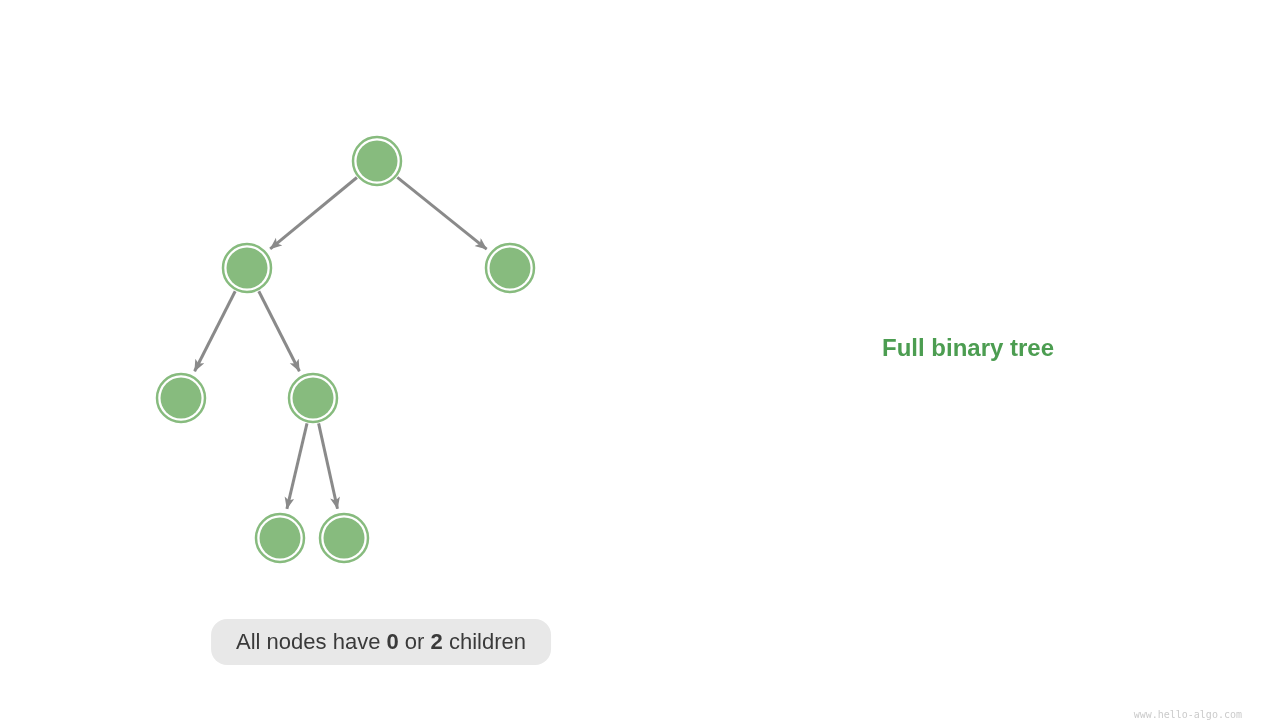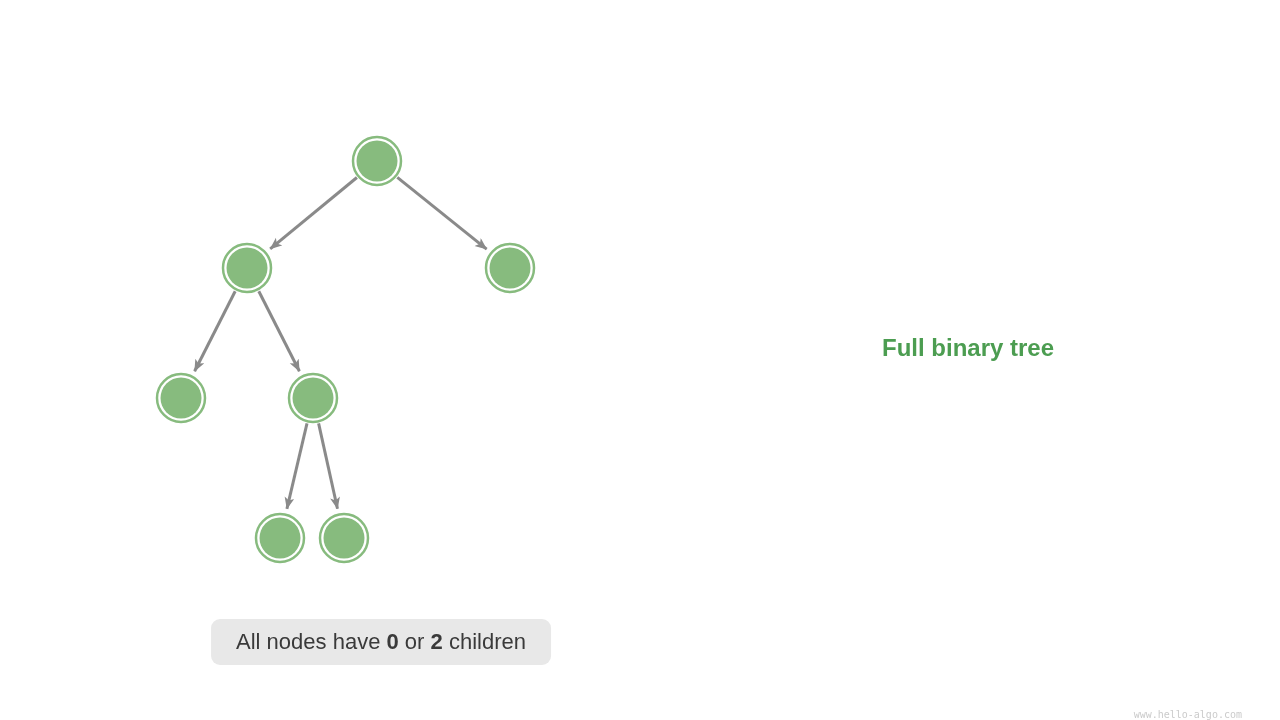--- a/index.html
+++ b/index.html
@@ -40,21 +40,21 @@
     white-space: nowrap;
     letter-spacing: 0px;
   }
   .caption-badge {
     position: absolute;
     left: 381px;
     top: 610px;
     transform: translate(-50%, -50%);
     background: var(--caption-bg, #E8E8E8);
     color: var(--caption-text, #3A3A3A);
-    border-radius: 9px;
+    border-radius: 16px;
     height: 46px;
     line-height: 46px;
     padding: 0 25px;
     font-size: 22px;
     white-space: pre;
   }
   .caption-badge b {
     font-weight: 700;
   }
   .watermark {

